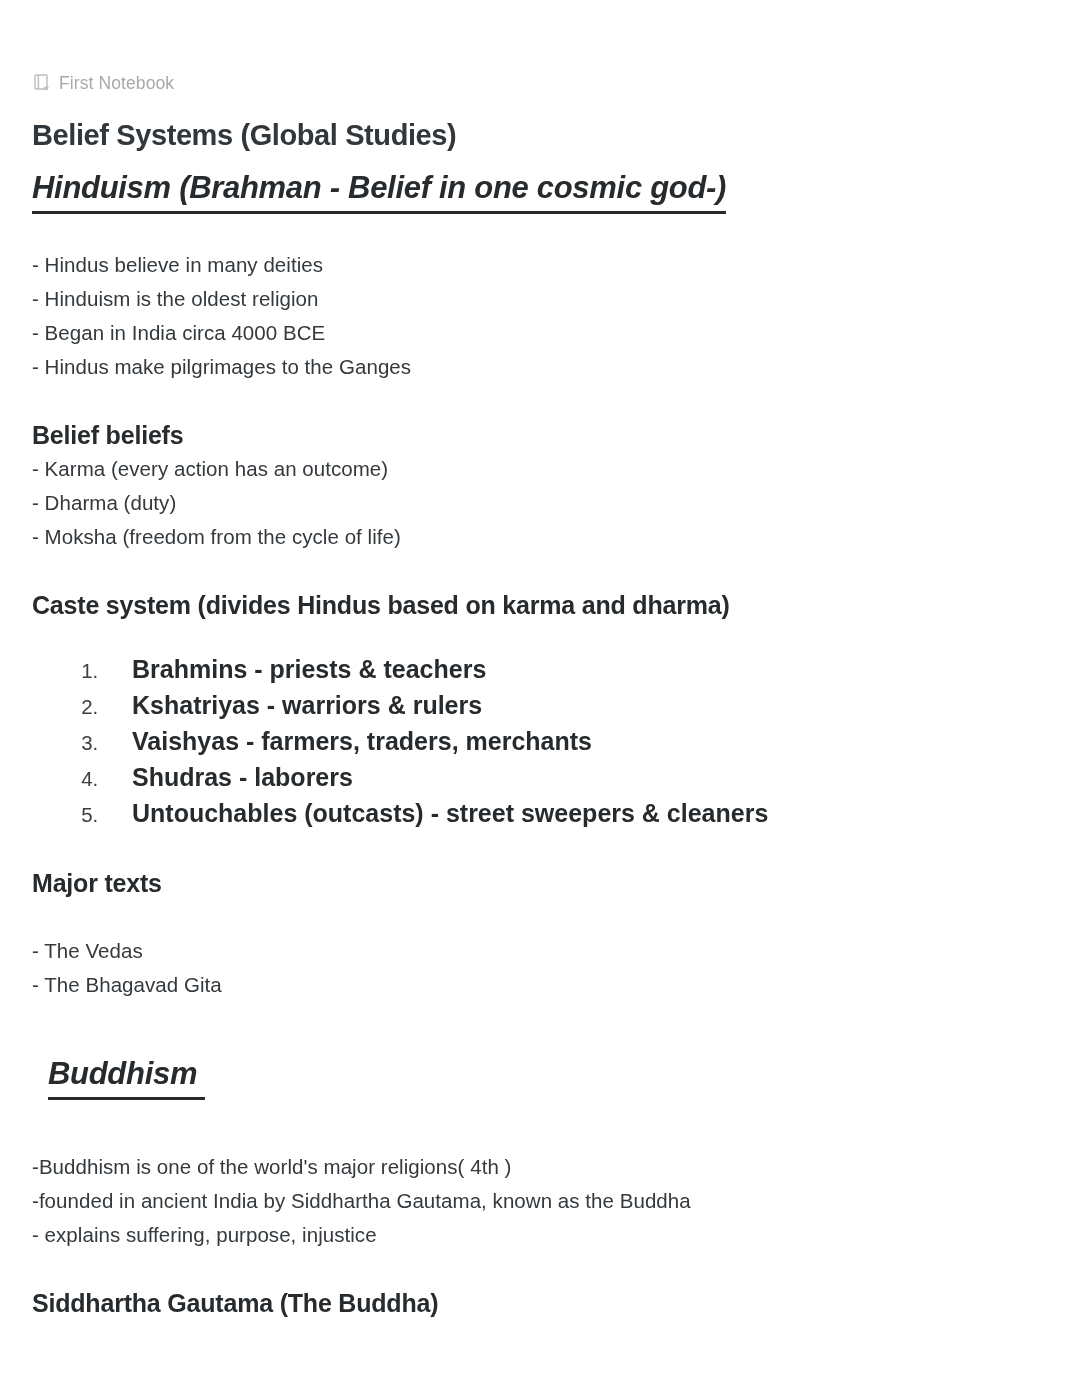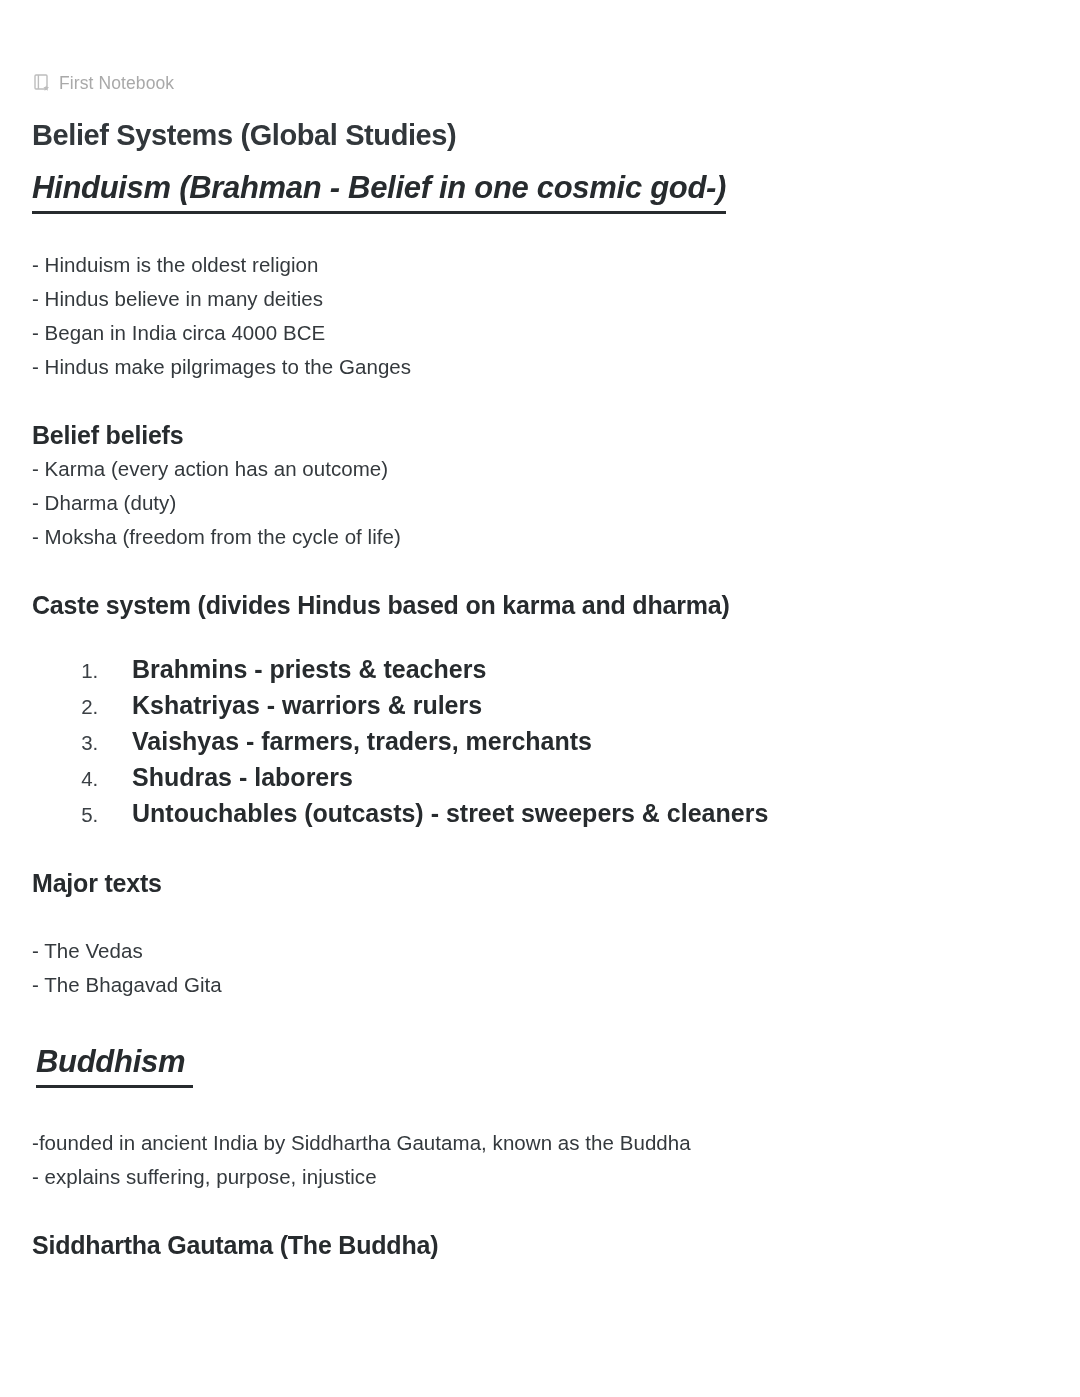--- a/index.html
+++ b/index.html
@@ -68,21 +68,21 @@
     margin: 0;
     display: block;
   }
   .section-head .u {
     display: inline-block;
     border-bottom: 3px solid #272b2e;
     padding-bottom: 1px;
     white-space: pre;
   }
   .section-head.hinduism { margin: 0 0 0 0; }
-  .section-head.buddhism { margin: 4px; }
+  .section-head.buddhism { margin: 16px; }
 
   
   .sub-head {
     font-size: 25px;
     line-height: 34px;
     font-weight: 700;
     color: #272b2e;
     letter-spacing: -0.2px;
     margin: 0;
     white-space: nowrap;
@@ -142,22 +142,22 @@
   </div>
 
   <h1 class="doc-title">Belief Systems (Global Studies)</h1>
 
   <h2 class="section-head hinduism">
     <span class="u">Hinduism (Brahman - Belief in one cosmic god-)</span>
   </h2>
 
   <div class="spacer-34"></div>
 
+  <p class="body-line">- Hindus believe in many deities</p>
   <p class="body-line">- Hinduism is the oldest religion</p>
-  <p class="body-line">- Hindus believe in many deities</p>
   <p class="body-line">- Began in India circa 4000 BCE</p>
   <p class="body-line">- Hindus make pilgrimages to the Ganges</p>
 
   <div class="spacer-34"></div>
 
   <h3 class="sub-head">Belief beliefs</h3>
   <p class="body-line">- Karma (every action has an outcome)</p>
   <p class="body-line">- Dharma (duty)</p>
   <p class="body-line">- Moksha (freedom from the cycle of life)</p>
 
@@ -185,20 +185,21 @@
   <p class="body-line">- The Bhagavad Gita</p>
 
   <div class="spacer-34"></div>
 
   <h2 class="section-head buddhism">
     <span class="u">Buddhism </span>
   </h2>
 
   <div class="spacer-34"></div>
 
+  <p class="body-line">-Buddhism is one of the world's major religions( 4th )</p>
   <p class="body-line">-founded in ancient India by Siddhartha Gautama, known as the Buddha</p>
   <p class="body-line">- explains suffering, purpose, injustice</p>
 
   <div class="spacer-34"></div>
 
   <h3 class="sub-head">Siddhartha Gautama (The Buddha)</h3>
 
 </div>
 
 </body></html>

